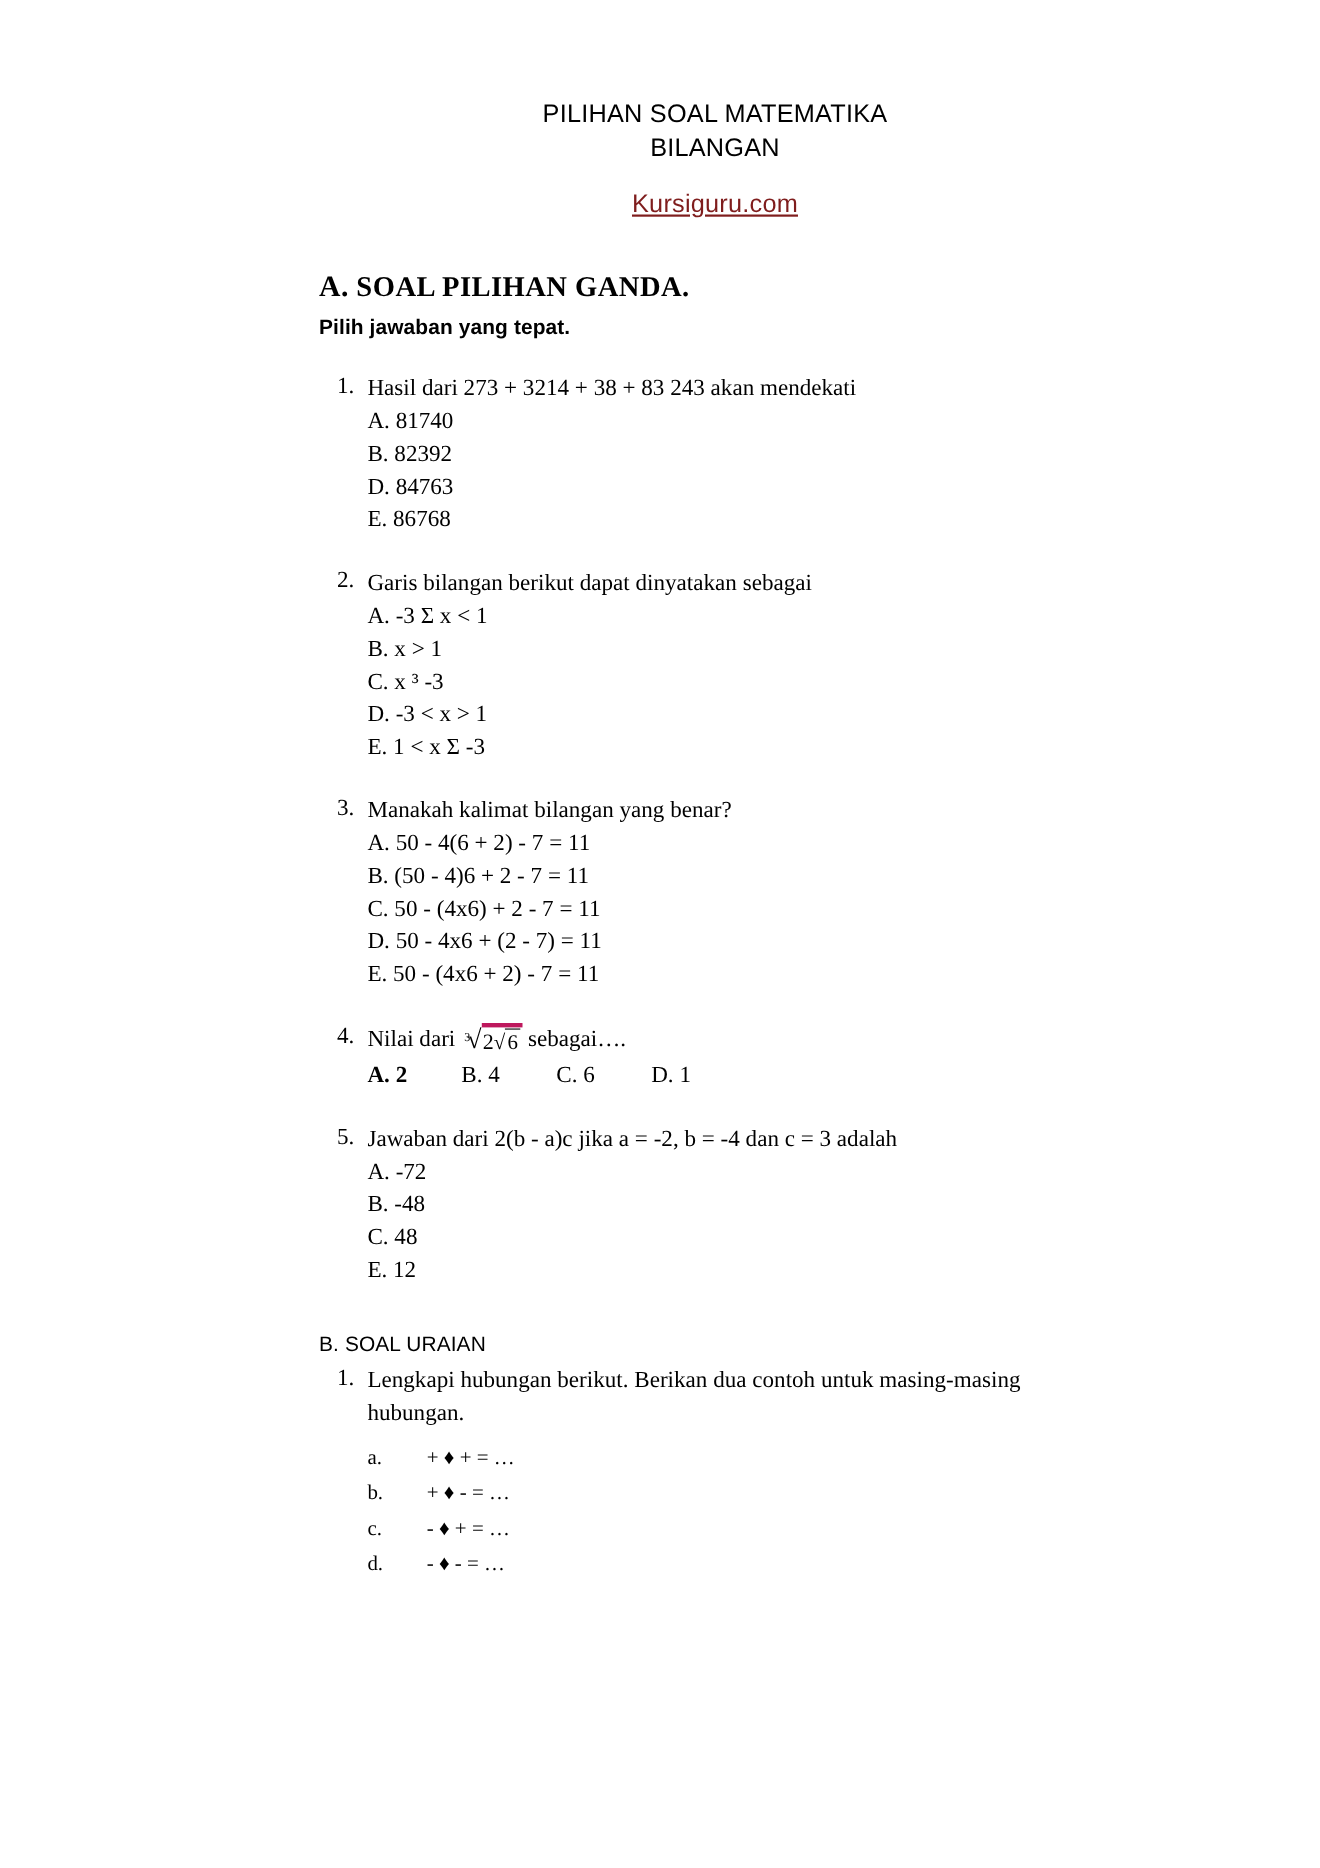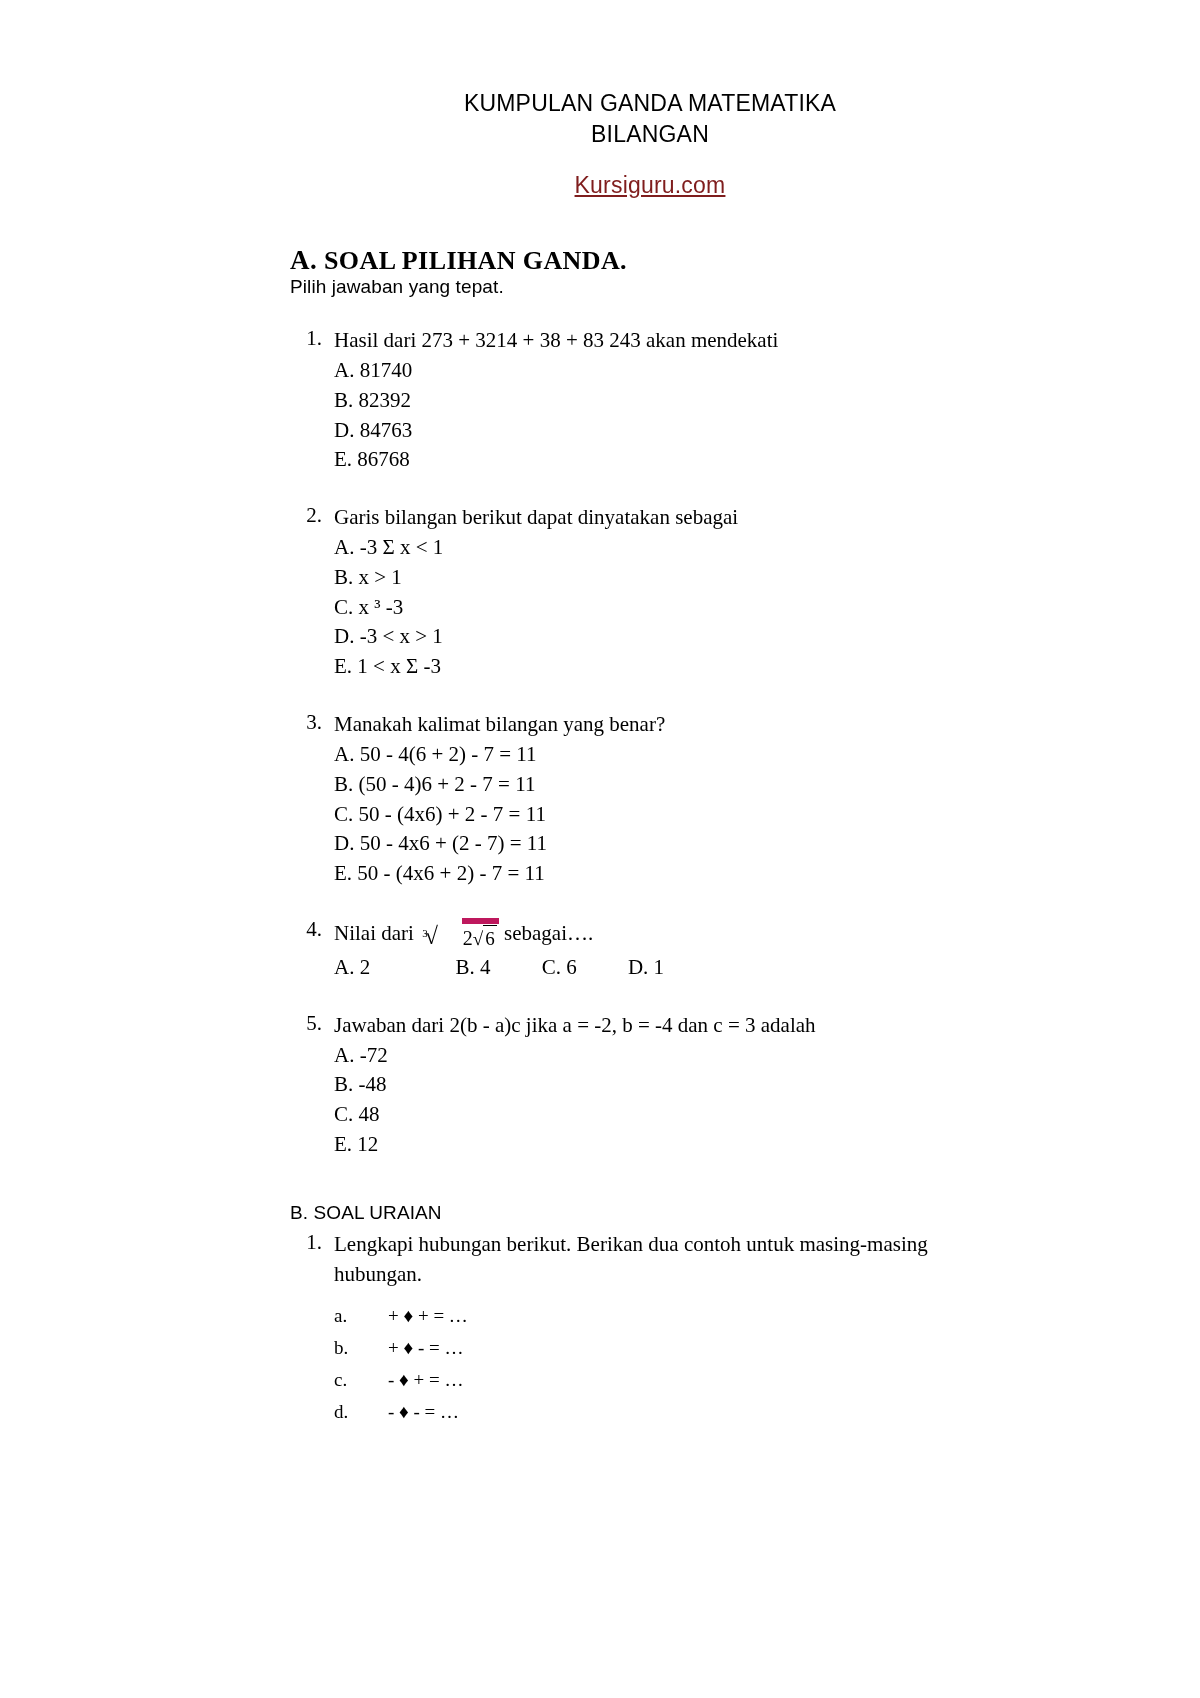--- a/index.html
+++ b/index.html
@@ -47,22 +47,23 @@
     margin-top: 44px;
     font-size: 26px;
     font-weight: bold;
     letter-spacing: 0.4px;
     font-family: "Liberation Serif", serif;
   }
   .section-a-heading .big {
     font-size: 27px;
   }
   .subheading {
+    margin-top: 12px;
     font-family: "Liberation Sans", sans-serif;
-    font-weight: normal;
+    font-weight: bold;
     font-size: 19px;
     letter-spacing: 0.1px;
   }
   ol.questions {
     margin: 0;
     padding: 0;
     list-style: none;
   }
   .q {
     display: flex;
@@ -86,21 +87,22 @@
   }
   .opt {
     display: block;
     line-height: 1.42;
   }
   .opts-inline .opt {
     display: inline-block;
     margin-right: 46px;
   }
   .opts-inline .opt.first {
-    margin-right: 80px;
+    margin-right: 44px;
+    font-weight: bold;
   }
   .section-b-heading {
     margin-top: 42px;
     font-family: "Liberation Sans", sans-serif;
     font-weight: normal;
     font-size: 19px;
     letter-spacing: 0.1px;
     padding-left: 0;
   }
   .sub-list {
@@ -125,44 +127,43 @@
   .radical .idx {
     font-size: 11px;
     position: relative;
     top: -7px;
     left: 3px;
   }
   .radical .sign {
     font-size: 24px;
   }
   .radical .rad-body {
-    border-top: 6px solid #be185d;
+    border-top: 4px solid #be185d;
     padding: 0 2px 0 1px;
     display: inline-block;
     position: relative;
     top: 1px;
     font-size: 20px;
-    margin-left: 24px;
   }
   .inner-rad .sign2 { font-size: 19px; }
   .inner-rad .rad-body2 {
     border-top: 1px solid #000;
     padding: 0 2px;
     display: inline-block;
     font-size: 19px;
   }
 </style>
 </head>
 <body>
 
 <div class="page">
   <div class="content">
 
     <div class="title-block">
-      <span class="title-line">KUMPULAN GANDA MATEMATIKA</span>
+      <span class="title-line">PILIHAN SOAL MATEMATIKA</span>
       <span class="title-line">BILANGAN</span>
       <a class="site-link" href="#">Kursiguru.com</a>
     </div>
 
     <div class="section-a-heading">
       <span class="big">A.</span>
       <span>SOAL PILIHAN GANDA.</span>
     </div>
 
     <div class="subheading">Pilih jawaban yang tepat.</div>

